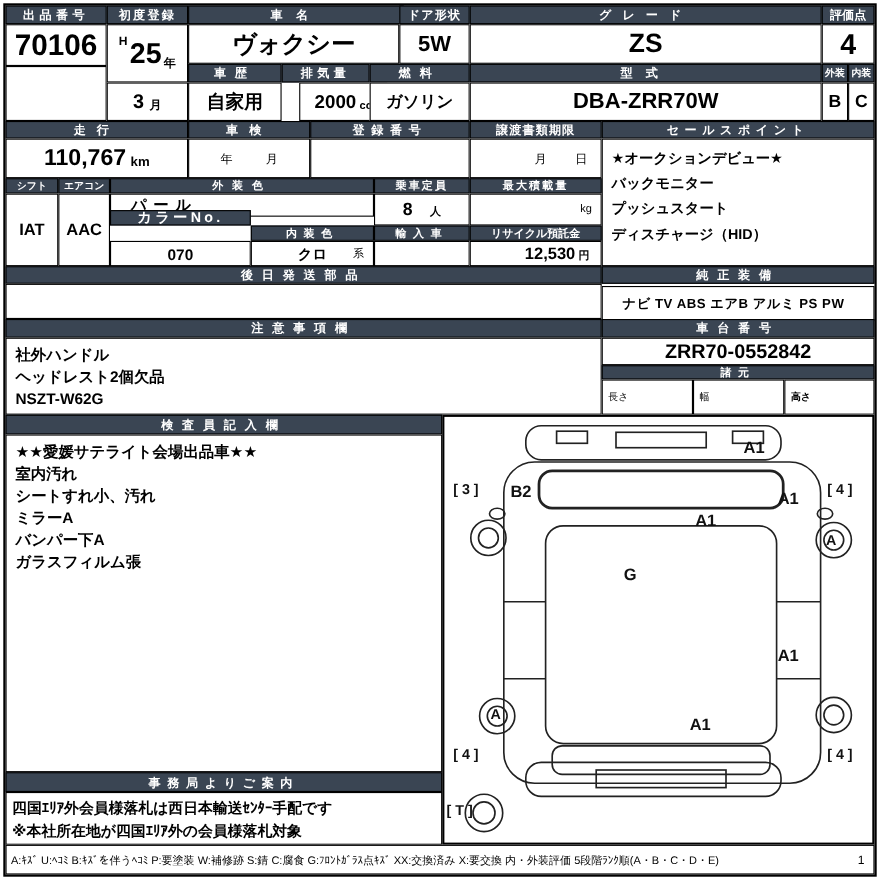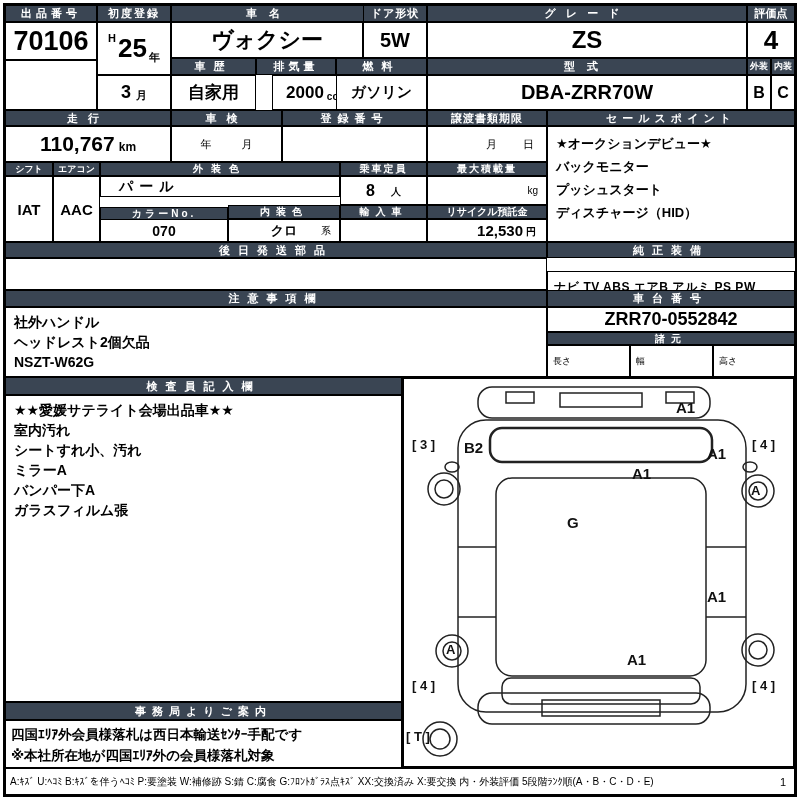--- a/index.html
+++ b/index.html
@@ -106,21 +106,21 @@
 
   <div class="hdr" style="left:340px;top:162px;width:87px;height:14px;letter-spacing:2px;font-size:10px">乗車定員</div>
   <div class="cell val" style="left:340px;top:176px;width:87px;height:29px;gap:16px">
     <span style="font-size:16px">8</span>
     <span style="font-size:10px;align-self:flex-end;margin-bottom:5px">人</span>
   </div>
 
   <div class="hdr" style="left:427px;top:162px;width:120px;height:14px;letter-spacing:2px;font-size:10px">最大積載量</div>
   <div class="cell val" style="left:427px;top:176px;width:120px;height:29px;justify-content:flex-end;padding-right:8px;font-size:10px;font-weight:normal">kg</div>
 
-  <div class="hdr" style="left:100px;top:207px;width:128px;height:14px;letter-spacing:3px;font-size:10px">カラーNo.</div>
+  <div class="hdr" style="left:100px;top:191px;width:128px;height:14px;letter-spacing:3px;font-size:13px">カラーNo.</div>
   <div class="cell val" style="left:100px;top:219px;width:128px;height:23px;font-size:14px">070</div>
 
   <div class="hdr" style="left:228px;top:205px;width:112px;height:14px;letter-spacing:6px;font-size:10px">内装色</div>
   <div class="cell val" style="left:228px;top:219px;width:112px;height:23px">
     <span style="font-size:13px">クロ</span>
     <span style="position:absolute;right:8px;font-size:10px;font-weight:normal">系</span>
   </div>
 
   <div class="hdr" style="left:340px;top:205px;width:87px;height:14px;letter-spacing:6px;font-size:10px">輸入車</div>
   <div class="cell" style="left:340px;top:219px;width:87px;height:23px"></div>
@@ -128,35 +128,35 @@
   <div class="hdr" style="left:427px;top:205px;width:120px;height:14px;font-size:10px">リサイクル預託金</div>
   <div class="cell val" style="left:427px;top:219px;width:120px;height:23px;justify-content:flex-end;padding-right:10px;gap:3px">
     <span style="font-size:15px">12,530</span>
     <span style="font-size:10px;align-self:flex-end;margin-bottom:2px">円</span>
   </div>
 
   <div class="hdr" style="left:5px;top:242px;width:542px;height:16px;letter-spacing:8px">後日発送部品</div>
   <div class="cell" style="left:5px;top:258px;width:542px;height:32px"></div>
 
   <div class="hdr" style="left:547px;top:242px;width:248px;height:16px;letter-spacing:8px">純正装備</div>
-  <div class="cell val" style="left:547px;top:271px;width:248px;height:32px;justify-content:flex-start;padding-left:6px;font-size:12px;letter-spacing:0.5px">ナビ TV ABS エアB アルミ PS PW</div>
+  <div class="cell val" style="left:547px;top:260px;width:248px;height:32px;justify-content:flex-start;padding-left:18px;font-size:12px;letter-spacing:0.5px">ナビ TV ABS エアB アルミ PS PW</div>
 
   <div class="hdr" style="left:5px;top:290px;width:542px;height:17px;letter-spacing:8px">注意事項欄</div>
   <div class="cell lines" style="left:5px;top:307px;width:542px;height:70px;font-size:14px;line-height:20px;padding:4px 8px">
     <div>社外ハンドル</div>
     <div>ヘッドレスト2個欠品</div>
     <div>NSZT-W62G</div>
   </div>
 
   <div class="hdr" style="left:547px;top:290px;width:248px;height:17px;letter-spacing:8px">車台番号</div>
   <div class="cell val" style="left:547px;top:307px;width:248px;height:25px;font-size:18px">ZRR70-0552842</div>
   <div class="hdr" style="left:547px;top:332px;width:248px;height:13px;letter-spacing:6px;font-size:10px">諸元</div>
   <div class="cell val" style="left:547px;top:345px;width:83px;height:32px;justify-content:flex-start;padding-left:5px;font-size:9px;font-weight:normal">長さ</div>
   <div class="cell val" style="left:630px;top:345px;width:83px;height:32px;justify-content:flex-start;padding-left:5px;font-size:9px;font-weight:normal">幅</div>
-  <div class="cell val" style="left:713px;top:345px;width:82px;height:32px;justify-content:flex-start;padding-left:5px;font-size:9px;font-weight:normal">高さ</div>
+  <div class="cell val" style="left:713px;top:345px;width:82px;height:32px;justify-content:flex-start;padding-left:5px;font-size:9px;font-weight:bold">高さ</div>
 
   <div class="hdr" style="left:5px;top:377px;width:397px;height:18px;letter-spacing:8px">検査員記入欄</div>
   <div class="cell lines" style="left:5px;top:395px;width:397px;height:307px;font-size:14px;line-height:20px;padding:4px 8px">
     <div>★★愛媛サテライト会場出品車★★</div>
     <div>室内汚れ</div>
     <div>シートすれ小、汚れ</div>
     <div>ミラーA</div>
     <div>バンパー下A</div>
     <div>ガラスフィルム張</div>
   </div>

